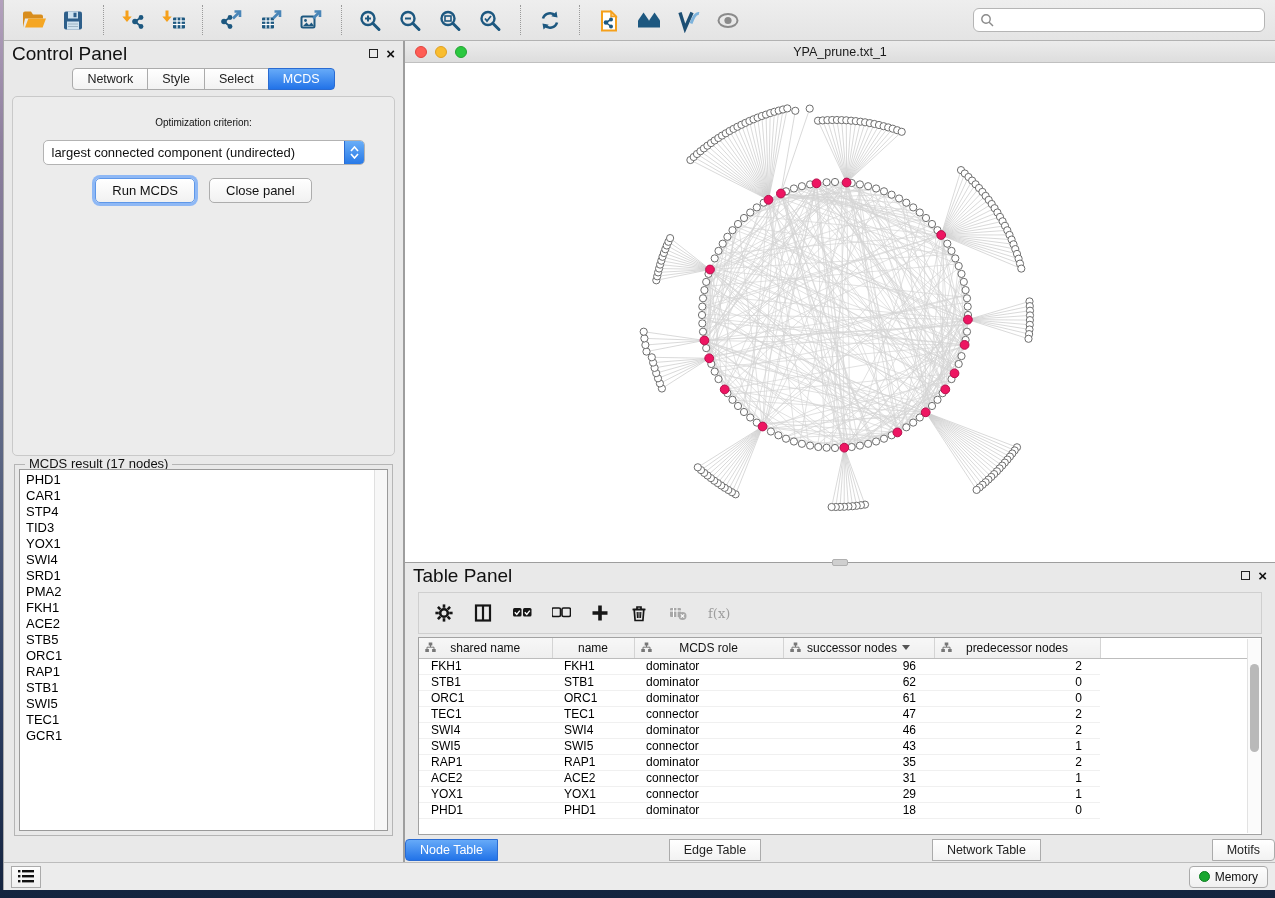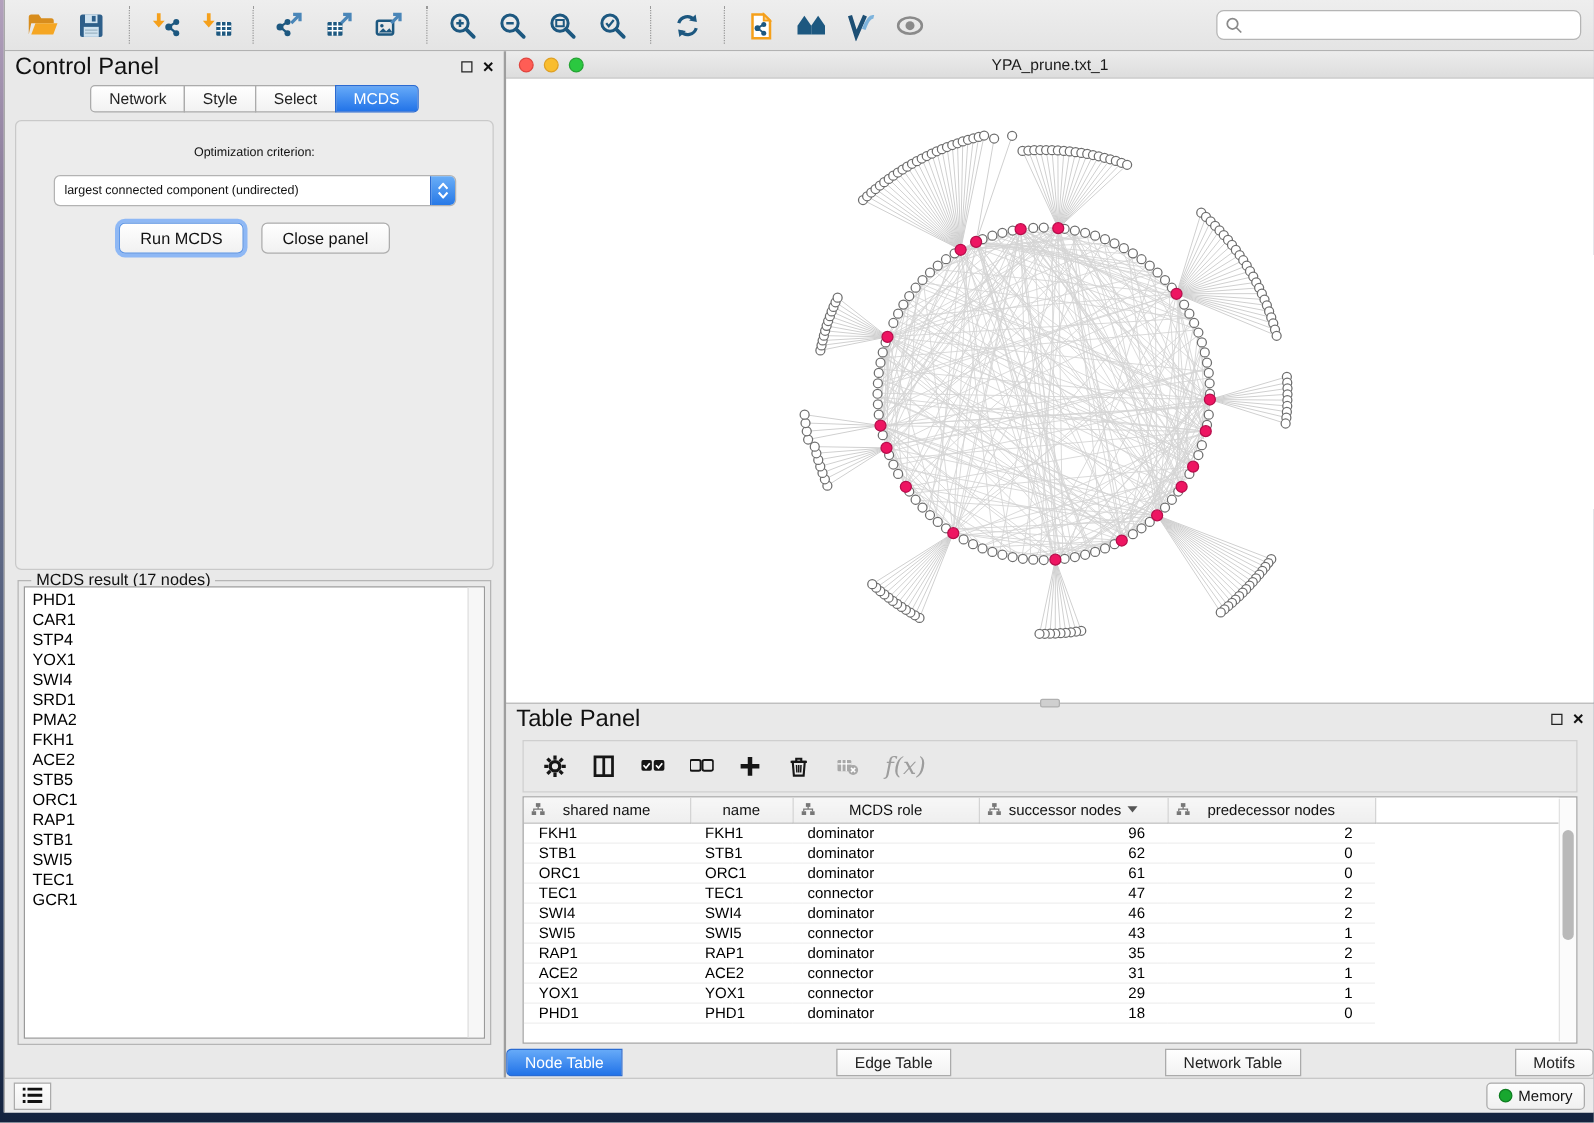--- a/index.html
+++ b/index.html
@@ -36,21 +36,21 @@
   .tabs-row { display:flex; justify-content:center; padding:2px 0 4px; flex:none; }
   .tab { border:1px solid #ababab; background:linear-gradient(#ffffff,#f2f2f2);
          padding:3px 14px; font-size:12.5px; margin-left:-1px; color:#222; }
   .tab:first-child { border-radius:4px 0 0 4px; margin-left:0; }
   .tab:last-child { border-radius:0 4px 4px 0; }
   .tab.active { background:linear-gradient(#66aaf8,#2273e8); color:#fff; border-color:#2a6bd2; }
   .cp-card { margin:2px 8px 0; height:360px; background:#ececec; border:1px solid #c9c9c9; border-radius:5px; flex:none; padding-top:20px; }
   .opt-label { text-align:center; font-size:10px; margin-bottom:12px; }
   .selectbox { width:322px; height:25px; margin:0 auto; background:#fff; border:1px solid #b3b3b3;
                border-radius:5px; display:flex; align-items:center; overflow:hidden; }
-  .selectbox .sel-text { flex:1; padding:0 8px; font-size:10px; white-space:nowrap; }
+  .selectbox .sel-text { flex:1; padding:0 8px; font-size:13px; white-space:nowrap; }
   .sel-stepper { width:20px; height:25px; background:linear-gradient(#6cb0f8,#2577e6);
                  border-left:1px solid #2a6bd2; display:flex; flex-direction:column; align-items:center; justify-content:center; gap:1px; }
   .btn-row { display:flex; justify-content:center; gap:14px; margin-top:13px; }
   .push-btn { background:linear-gradient(#ffffff,#f1f1f1); border:1px solid #adadad; border-radius:5px;
               padding:4px 16px; font-size:13px; color:#111; }
   .push-btn.focusring { box-shadow:0 0 0 3px rgba(92,156,250,.65); border-color:#5e97e8; }
   .cp-group { margin:8px 10px 0; flex:none; height:372px; border:1px solid #b5b5b5; position:relative; background:#e9e9e9; padding:4px; }
   .cp-group-title { position:absolute; top:-9px; left:10px; background:#e9e9e9; padding:0 4px; font-size:13px; }
   .mcds-list { width:100%; height:100%; background:#fff; border:1px solid #9a9a9a; overflow:hidden; position:relative; padding:2px 0 0 6px; }
   .mcds-item { font-size:13px; line-height:16px; color:#000; }
@@ -70,21 +70,21 @@
   .net-canvas { flex:1; background:#fff; position:relative; overflow:hidden; }
   .net-canvas svg { position:absolute; left:0; top:0; }
 
   
   .tpanel { flex:1; display:flex; flex-direction:column; background:#e9e9e9; position:relative; min-height:0; }
   .split-handle { position:absolute; top:-4px; left:50%; width:16px; height:7px; margin-left:-8px;
                   background:#cfcfcf; border:1px solid #b0b0b0; border-radius:2px; }
   .ttoolbar { margin:4px 13px 0; height:42px; border:1px solid #cfcfcf; background:#e9e9e9;
               display:flex; align-items:center; gap:20px; padding:0 4px 0 16px; flex:none; }
   .tt-icon { display:flex; align-items:center; justify-content:center; }
-  .fx-label { font-family:"DejaVu Serif","Liberation Serif",serif; font-style:italic; font-size:19px; color:#9d9d9d; }
+  .fx-label { font-family:"DejaVu Serif","Liberation Serif",serif; font-size:13px; color:#9d9d9d; }
   .table-box { margin:3px 13px 0; flex:1; background:#fff; border:1px solid #a2a2a2; position:relative; overflow:hidden; min-height:0; }
   table.ntable { border-collapse:collapse; width:calc(100% - 14px); table-layout:fixed; }
   .ntable th { background:linear-gradient(#f7f7f7,#efefef); border-right:1px solid #d4d4d4; border-bottom:1px solid #bdbdbd;
                font-weight:normal; font-size:12px; height:20px; color:#111; padding:0; }
   .th-inner { display:flex; align-items:center; justify-content:center; gap:5px; padding:0 4px; position:relative; }
   .th-inner .colicon { position:absolute; left:6px; }
   .ntable td { font-size:12px; height:16px; padding:0 0 0 12px; border-bottom:1px solid #f0f0f0; color:#000;
                white-space:nowrap; overflow:hidden; }
   .ntable td.num { text-align:right; padding:0 18px 0 0; }
   .sortcaret { width:0; height:0; border-left:4px solid transparent; border-right:4px solid transparent; border-top:5px solid #555; display:inline-block; }
@@ -313,20 +313,21 @@
           <button class="push-btn focusring">Run MCDS</button>
           <button class="push-btn">Close panel</button>
         </div>
       </div>
       <div class="cp-group">
         <span class="cp-group-title">MCDS result (17 nodes)</span>
         <div class="mcds-list" id="mcds-list">
           <div class="mcds-item">PHD1</div>
             <div class="mcds-item">CAR1</div>
             <div class="mcds-item">STP4</div>
+            <div class="mcds-item">TID3</div>
             <div class="mcds-item">YOX1</div>
             <div class="mcds-item">SWI4</div>
             <div class="mcds-item">SRD1</div>
             <div class="mcds-item">PMA2</div>
             <div class="mcds-item">FKH1</div>
             <div class="mcds-item">ACE2</div>
             <div class="mcds-item">STB5</div>
             <div class="mcds-item">ORC1</div>
             <div class="mcds-item">RAP1</div>
             <div class="mcds-item">STB1</div>

